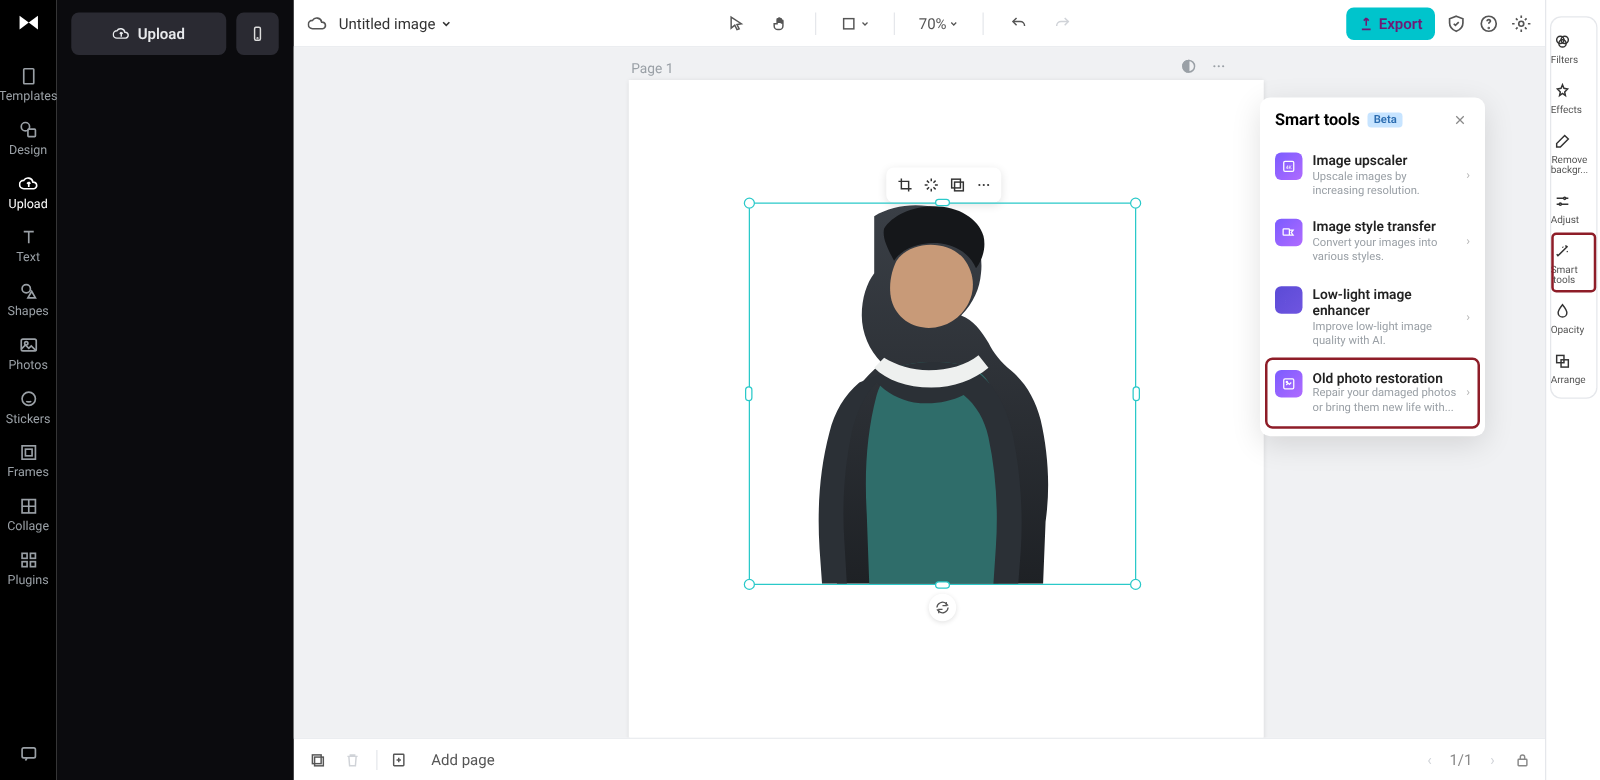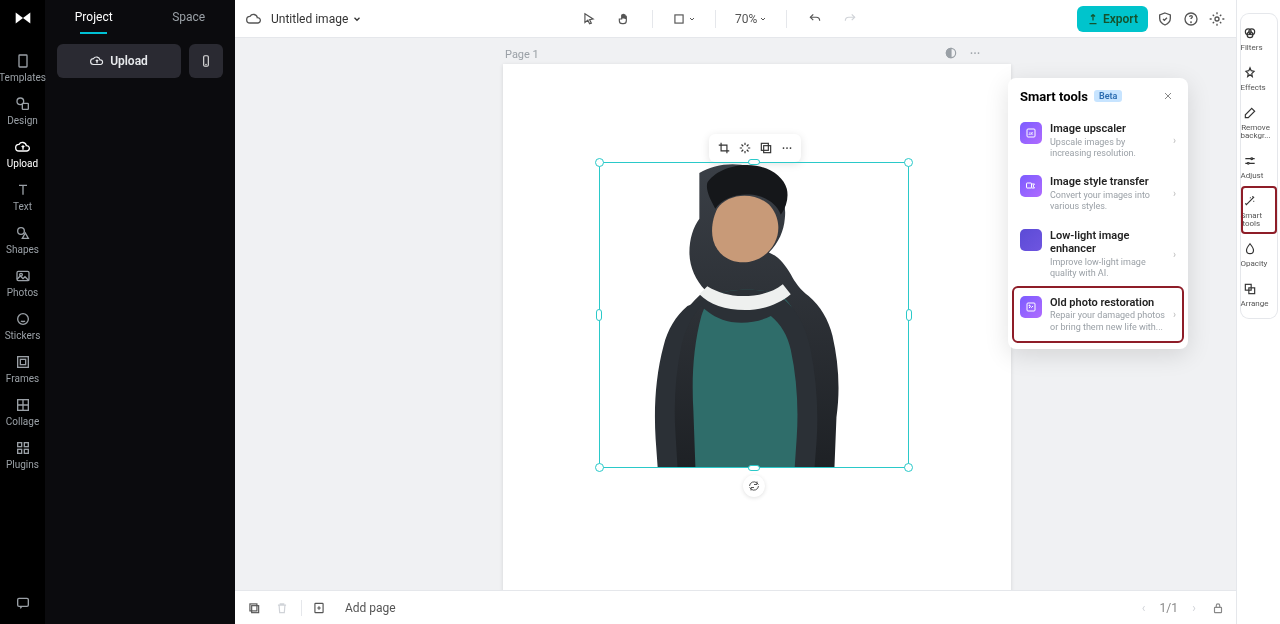--- a/index.html
+++ b/index.html
@@ -48,21 +48,21 @@
   .thumb svg{position:absolute;bottom:0;left:6px;}
 
   .main{flex:1;display:flex;flex-direction:column;min-width:0;}
   .topbar{height:38px;border-bottom:1px solid var(--border);display:flex;align-items:center;padding:0 10px;font-size:12px;color:#333;}
   .tb-left{display:flex;align-items:center;gap:8px;}
   .tb-ico{width:18px;height:18px;display:flex;align-items:center;justify-content:center;color:#555;cursor:pointer;border-radius:4px;}
   .tb-title{display:flex;align-items:center;gap:4px;cursor:pointer;}
   .tb-center{margin-left:auto;display:flex;align-items:center;gap:17px;}
   .tb-center .sep{width:1px;height:18px;background:var(--border);margin:0 2px;}
   .tb-right{margin-left:auto;display:flex;align-items:center;gap:8px;}
-  .export{background:var(--blue-btn);color:#14532d;border-radius:6px;height:26px;padding:0 10px;display:flex;align-items:center;gap:4px;font-size:12px;font-weight:600;cursor:pointer;}
+  .export{background:var(--blue-btn);color:#701a75;border-radius:6px;height:26px;padding:0 10px;display:flex;align-items:center;gap:4px;font-size:12px;font-weight:600;cursor:pointer;}
 
   .canvas-area{flex:1;background:var(--canvas);position:relative;overflow:hidden;}
   .page-label{position:absolute;top:10px;left:270px;font-size:11px;color:#9aa0a6;}
   .page-tools{position:absolute;top:8px;right:254px;display:flex;gap:10px;color:#9aa0a6;}
   .page{position:absolute;left:268px;top:26px;width:508px;height:538px;background:#fff;box-shadow:0 1px 4px var(--shadow);}
   
   .float-tools{position:absolute;left:474px;top:96px;width:92px;height:28px;background:#fff;border-radius:6px;box-shadow:0 2px 8px var(--shadow);display:flex;align-items:center;justify-content:space-around;padding:0 4px;}
   .float-tools .ft{width:18px;height:18px;display:flex;align-items:center;justify-content:center;cursor:pointer;color:#333;}
 
   .selection{position:absolute;left:364px;top:124px;width:310px;height:306px;border:1px solid var(--sel);}
@@ -225,24 +225,20 @@
       <span class="rail-ico">
           <svg width="16" height="16" viewBox="0 0 24 24" stroke="currentColor" fill="none" stroke-width="2">
             <rect x="4" y="5" width="16" height="12" rx="2"></rect>
             <path d="M8 20l2-3"></path>
           </svg>
         </span>
     </div>
   </div>
 
   <div class="side">
-    <div class="side-tabs">
-      <div class="tab active">Project</div>
-      <div class="tab">Space</div>
-    </div>
     <div class="side-actions">
       <div class="upload-btn">
         <svg width="14" height="14" viewBox="0 0 24 24" stroke="currentColor" fill="none" stroke-width="2">
             <path d="M6 18a5 5 0 010-10 6 6 0 0111 2 4 4 0 011 8H6z"></path>
             <path d="M12 10v6m0-6l-2 2m2-2l2 2"></path>
           </svg>
         <span>Upload</span>
       </div>
       <div class="device-btn">
         <svg width="14" height="14" viewBox="0 0 24 24" stroke="#ddd" fill="none" stroke-width="2">

